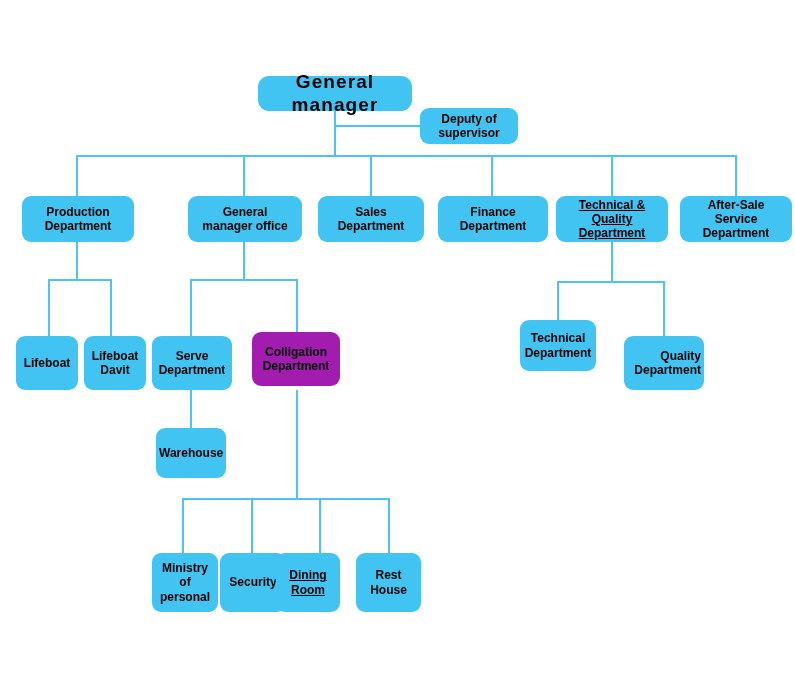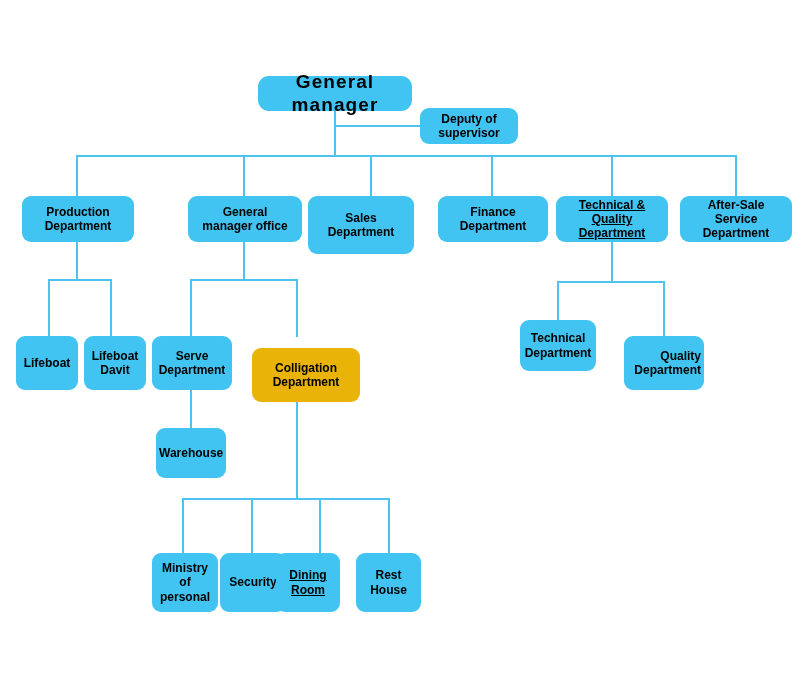--- a/index.html
+++ b/index.html
@@ -98,21 +98,21 @@
 supervisor</span>
       </div>
       <div class="node" style="left: 22px; top: 196px; width: 112px; height: 46px; background: rgb(65, 196, 242); color: rgb(0, 0, 0);">
         <span class="label">Production
 Department</span>
       </div>
       <div class="node" style="left: 188px; top: 196px; width: 114px; height: 46px; background: rgb(65, 196, 242); color: rgb(0, 0, 0);">
         <span class="label">General
 manager office</span>
       </div>
-      <div class="node" style="left: 308px; top: 196px; width: 106px; height: 58px; background: rgb(65, 196, 242); color: rgb(0, 0, 0);">
+      <div class="node" style="left: 318px; top: 196px; width: 106px; height: 46px; background: rgb(65, 196, 242); color: rgb(0, 0, 0);">
         <span class="label">Sales
 Department</span>
       </div>
       <div class="node" style="left: 438px; top: 196px; width: 110px; height: 46px; background: rgb(65, 196, 242); color: rgb(0, 0, 0);">
         <span class="label">Finance
 Department</span>
       </div>
       <div class="node" style="left: 556px; top: 196px; width: 112px; height: 46px; background: rgb(65, 196, 242); color: rgb(0, 0, 0); text-decoration: underline;">
         <span class="label">Technical &amp; Quality
 Department</span>
@@ -125,21 +125,21 @@
         <span class="label">Lifeboat</span>
       </div>
       <div class="node" style="left: 84px; top: 336px; width: 62px; height: 54px; background: rgb(65, 196, 242); color: rgb(0, 0, 0);">
         <span class="label">Lifeboat
 Davit</span>
       </div>
       <div class="node" style="left: 152px; top: 336px; width: 80px; height: 54px; background: rgb(65, 196, 242); color: rgb(0, 0, 0); justify-content: flex-end;">
         <span class="label">Serve
 Department</span>
       </div>
-      <div class="node" style="left: 252px; top: 348px; width: 108px; height: 54px; background: #eab308; color: rgb(0, 0, 0);">
+      <div class="node" style="left: 252px; top: 332px; width: 88px; height: 54px; background: #a21caf; color: rgb(0, 0, 0);">
         <span class="label">Colligation
 Department</span>
       </div>
       <div class="node" style="left: 520px; top: 320px; width: 76px; height: 51px; background: rgb(65, 196, 242); color: rgb(0, 0, 0);">
         <span class="label">Technical
 Department</span>
       </div>
       <div class="node" style="left: 624px; top: 336px; width: 80px; height: 54px; background: rgb(65, 196, 242); color: rgb(0, 0, 0); text-align: right;">
         <span class="label">Quality
 Department</span>

